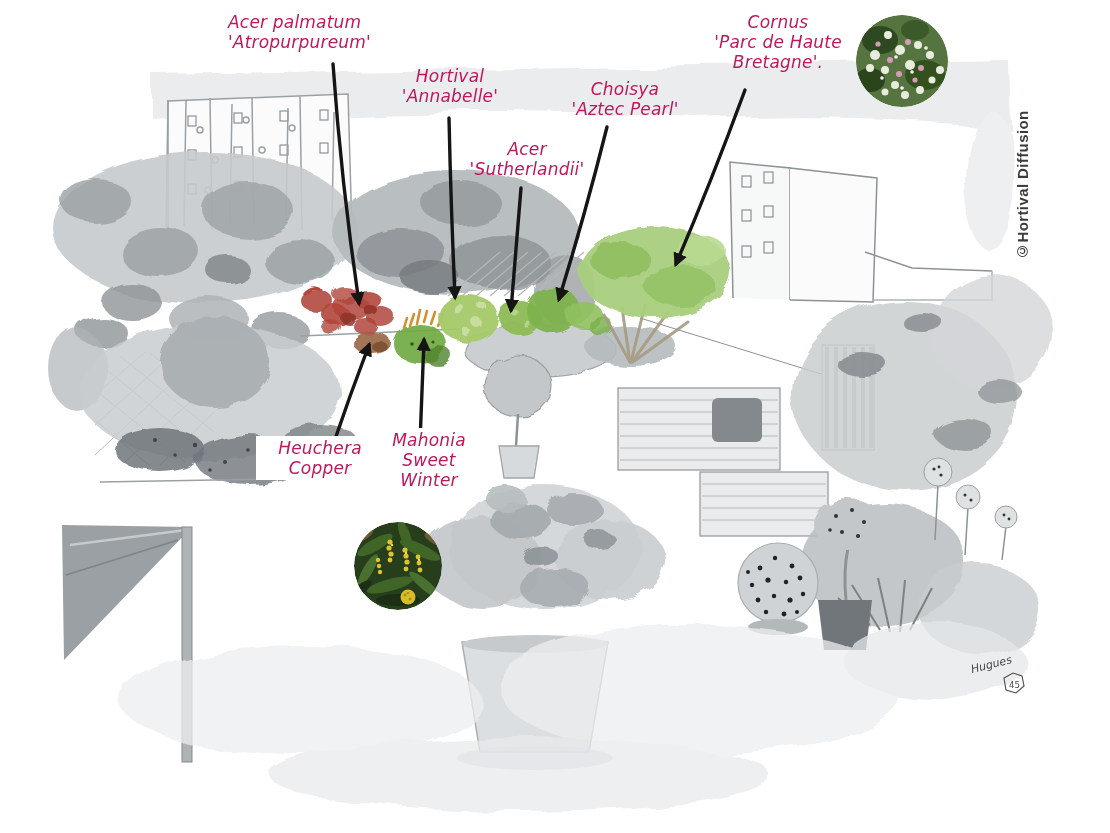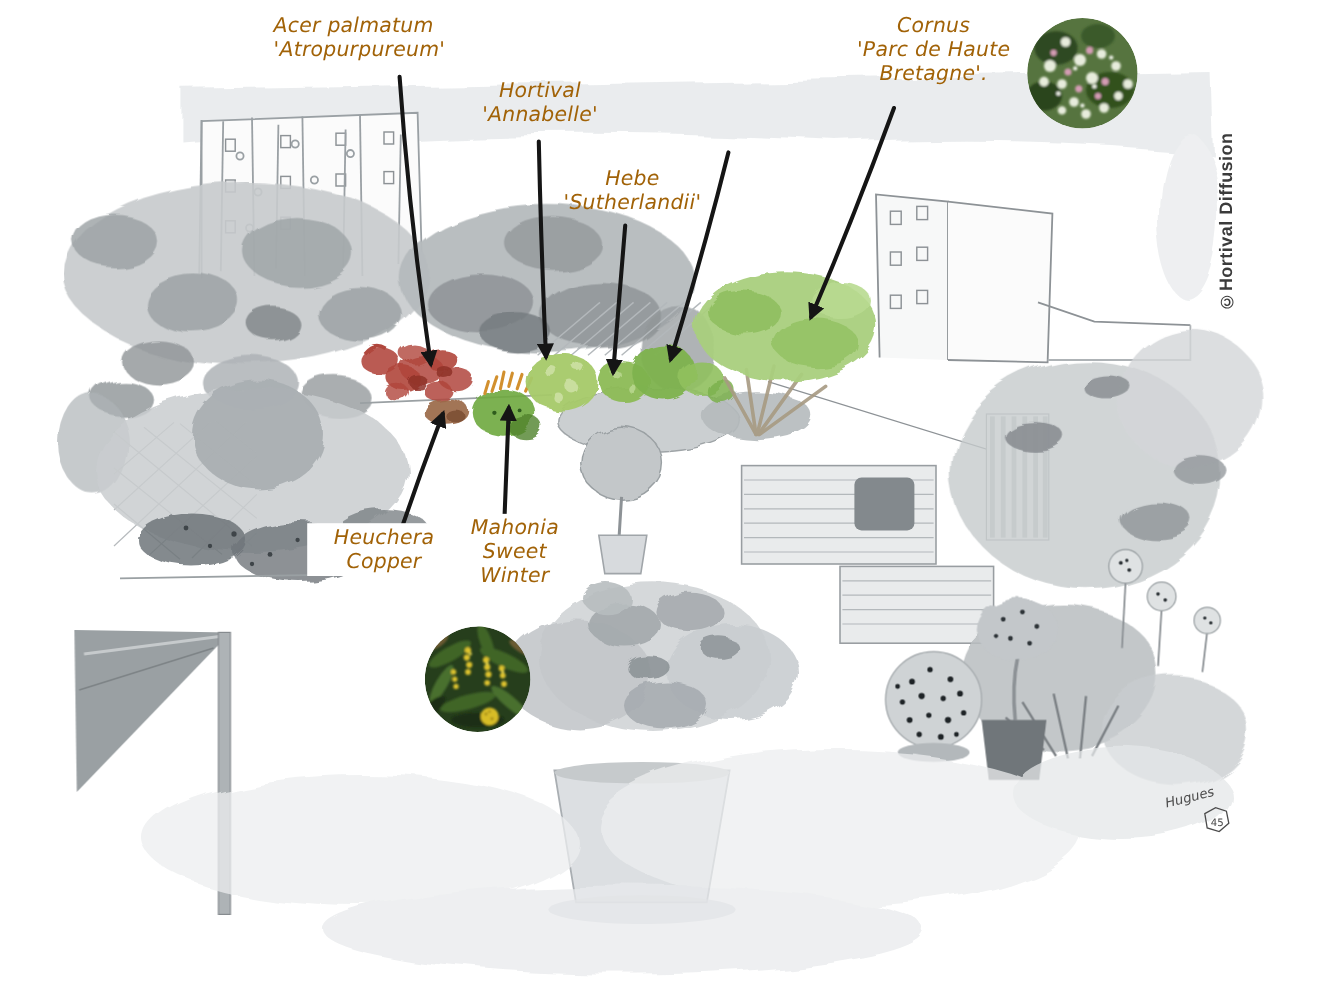--- a/index.html
+++ b/index.html
@@ -1,20 +1,20 @@
 <!DOCTYPE html>
 <html style="--acer-red: #b0463c; --hydrangea-green: #a5c968; --hebe-green: #8cbb55; --choisya-green: #7db24d; --cornus-green: #a9cf7d; --mahonia-green: #6ea83f; --mahonia-orange: #d2902e; --heuchera-copper: #9a6848; --ink: #151515;"><head>
 <meta charset="utf-8">
 <style>
   html,body{margin:0;padding:0;background:#ffffff;}
   #stage{position:relative;width:1110px;height:833px;background:#ffffff;overflow:hidden;
          font-family:"DejaVu Sans",sans-serif;}
   #art{position:absolute;left:0;top:0;}
   .plant-label{position:absolute;font:italic 17px/1.18 "DejaVu Sans",sans-serif;
-               color:#a16207;text-align:center;white-space:pre-line;letter-spacing:.2px;}
+               color:#be185d;text-align:center;white-space:pre-line;letter-spacing:.2px;}
   .plate{background:#ffffff;padding:2px 6px;}
   .label-acer{left:228px;top:12px;width:175px;text-align:left;}
   .label-hydrangea{left:383px;top:66px;width:134px;}
   .label-choisya{left:553px;top:79px;width:144px;}
   .label-hebe{left:460px;top:139px;width:134px;}
   .label-cornus{left:696px;top:12px;width:164px;}
   .label-heuchera{left:256px;top:436px;width:116px;}
   .label-mahonia{left:372px;top:428px;width:102px;text-align:center;}
   .credit{position:absolute;left:1014px;top:90px;height:170px;
           writing-mode:vertical-rl;transform:rotate(180deg);
@@ -503,21 +503,23 @@
     <text x="0" y="0" transform="translate(972 673) rotate(-14)" font-family="DejaVu Sans, sans-serif" font-style="italic" font-size="11" fill="#4b4b4b">Hugues</text>
     <polygon points="1004,678 1013,673 1022,676 1024,686 1016,693 1006,690" fill="none" stroke="#4b4b4b" stroke-width="1.1"></polygon>
     <text x="1009" y="688" font-family="DejaVu Sans, sans-serif" font-size="8.5" fill="#4b4b4b">45</text>
   </g>
 </svg>
 
 <div class="plant-label label-acer">Acer palmatum
 'Atropurpureum'</div>
 <div class="plant-label label-hydrangea">Hortival
 'Annabelle'</div>
-<div class="plant-label label-hebe">Hebe
+<div class="plant-label label-choisya">Choisya
+'Aztec Pearl'</div>
+<div class="plant-label label-hebe">Acer
 'Sutherlandii'</div>
 <div class="plant-label plate label-heuchera">Heuchera
 Copper</div>
 <div class="plant-label label-cornus">Cornus
 'Parc de Haute
 Bretagne'.</div>
 <div class="plant-label plate label-mahonia">Mahonia
 Sweet
 Winter</div>
 

